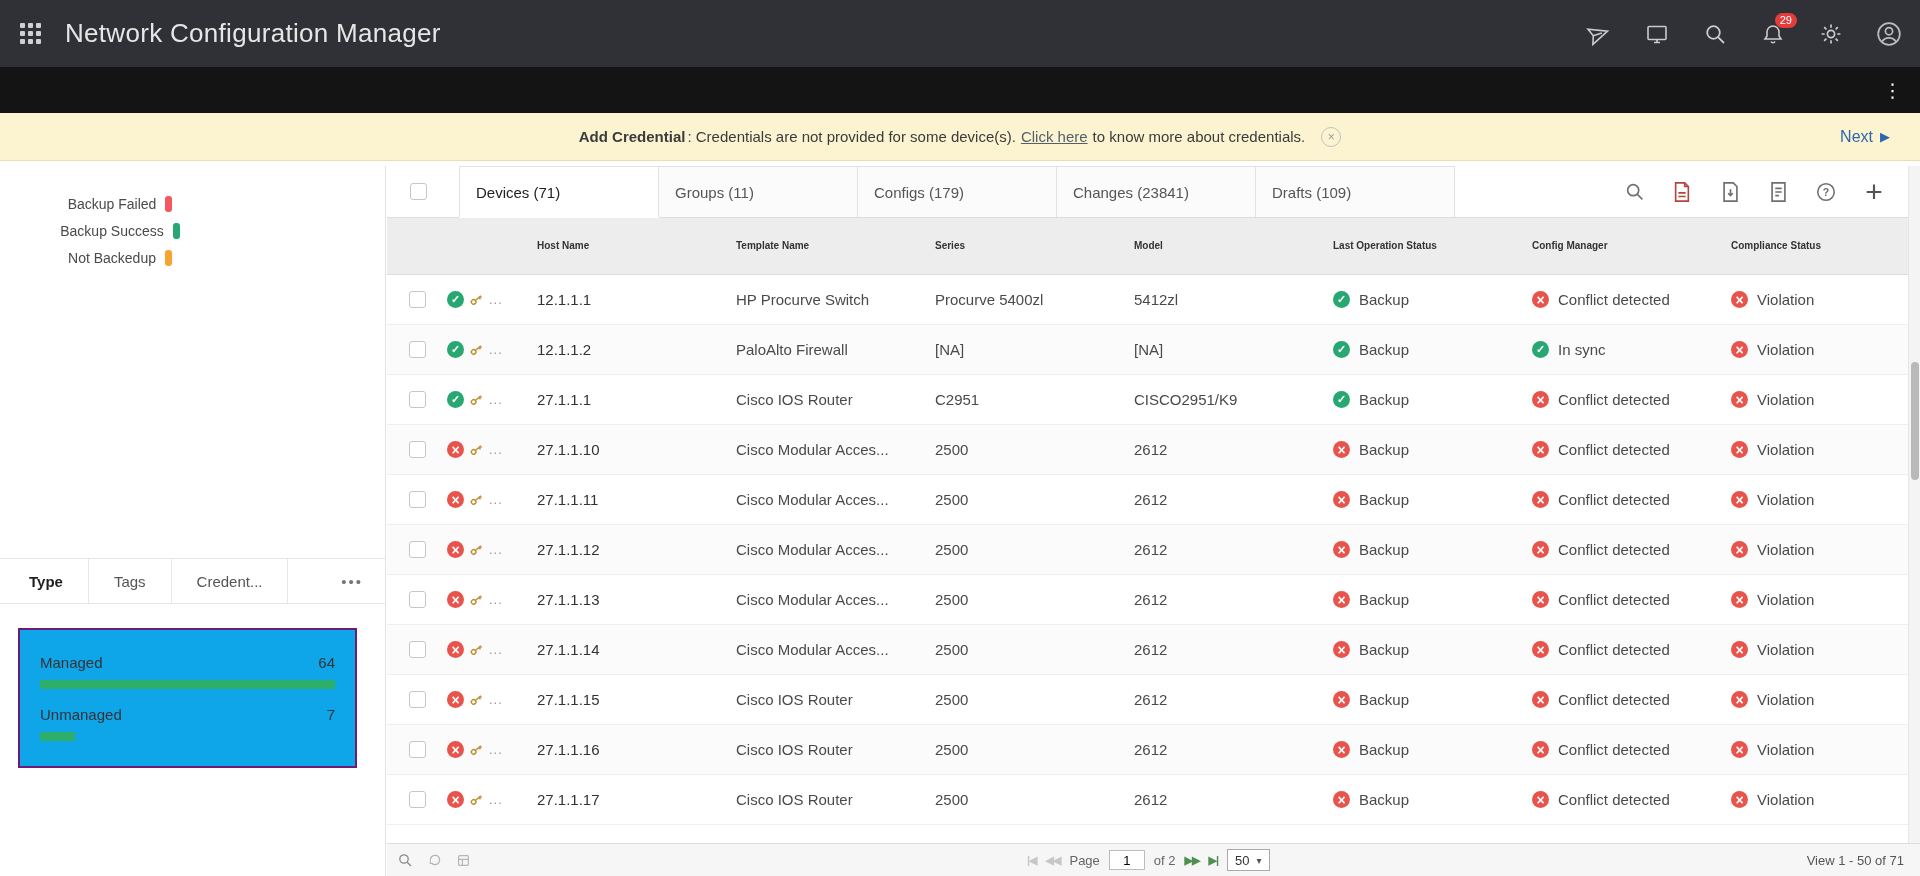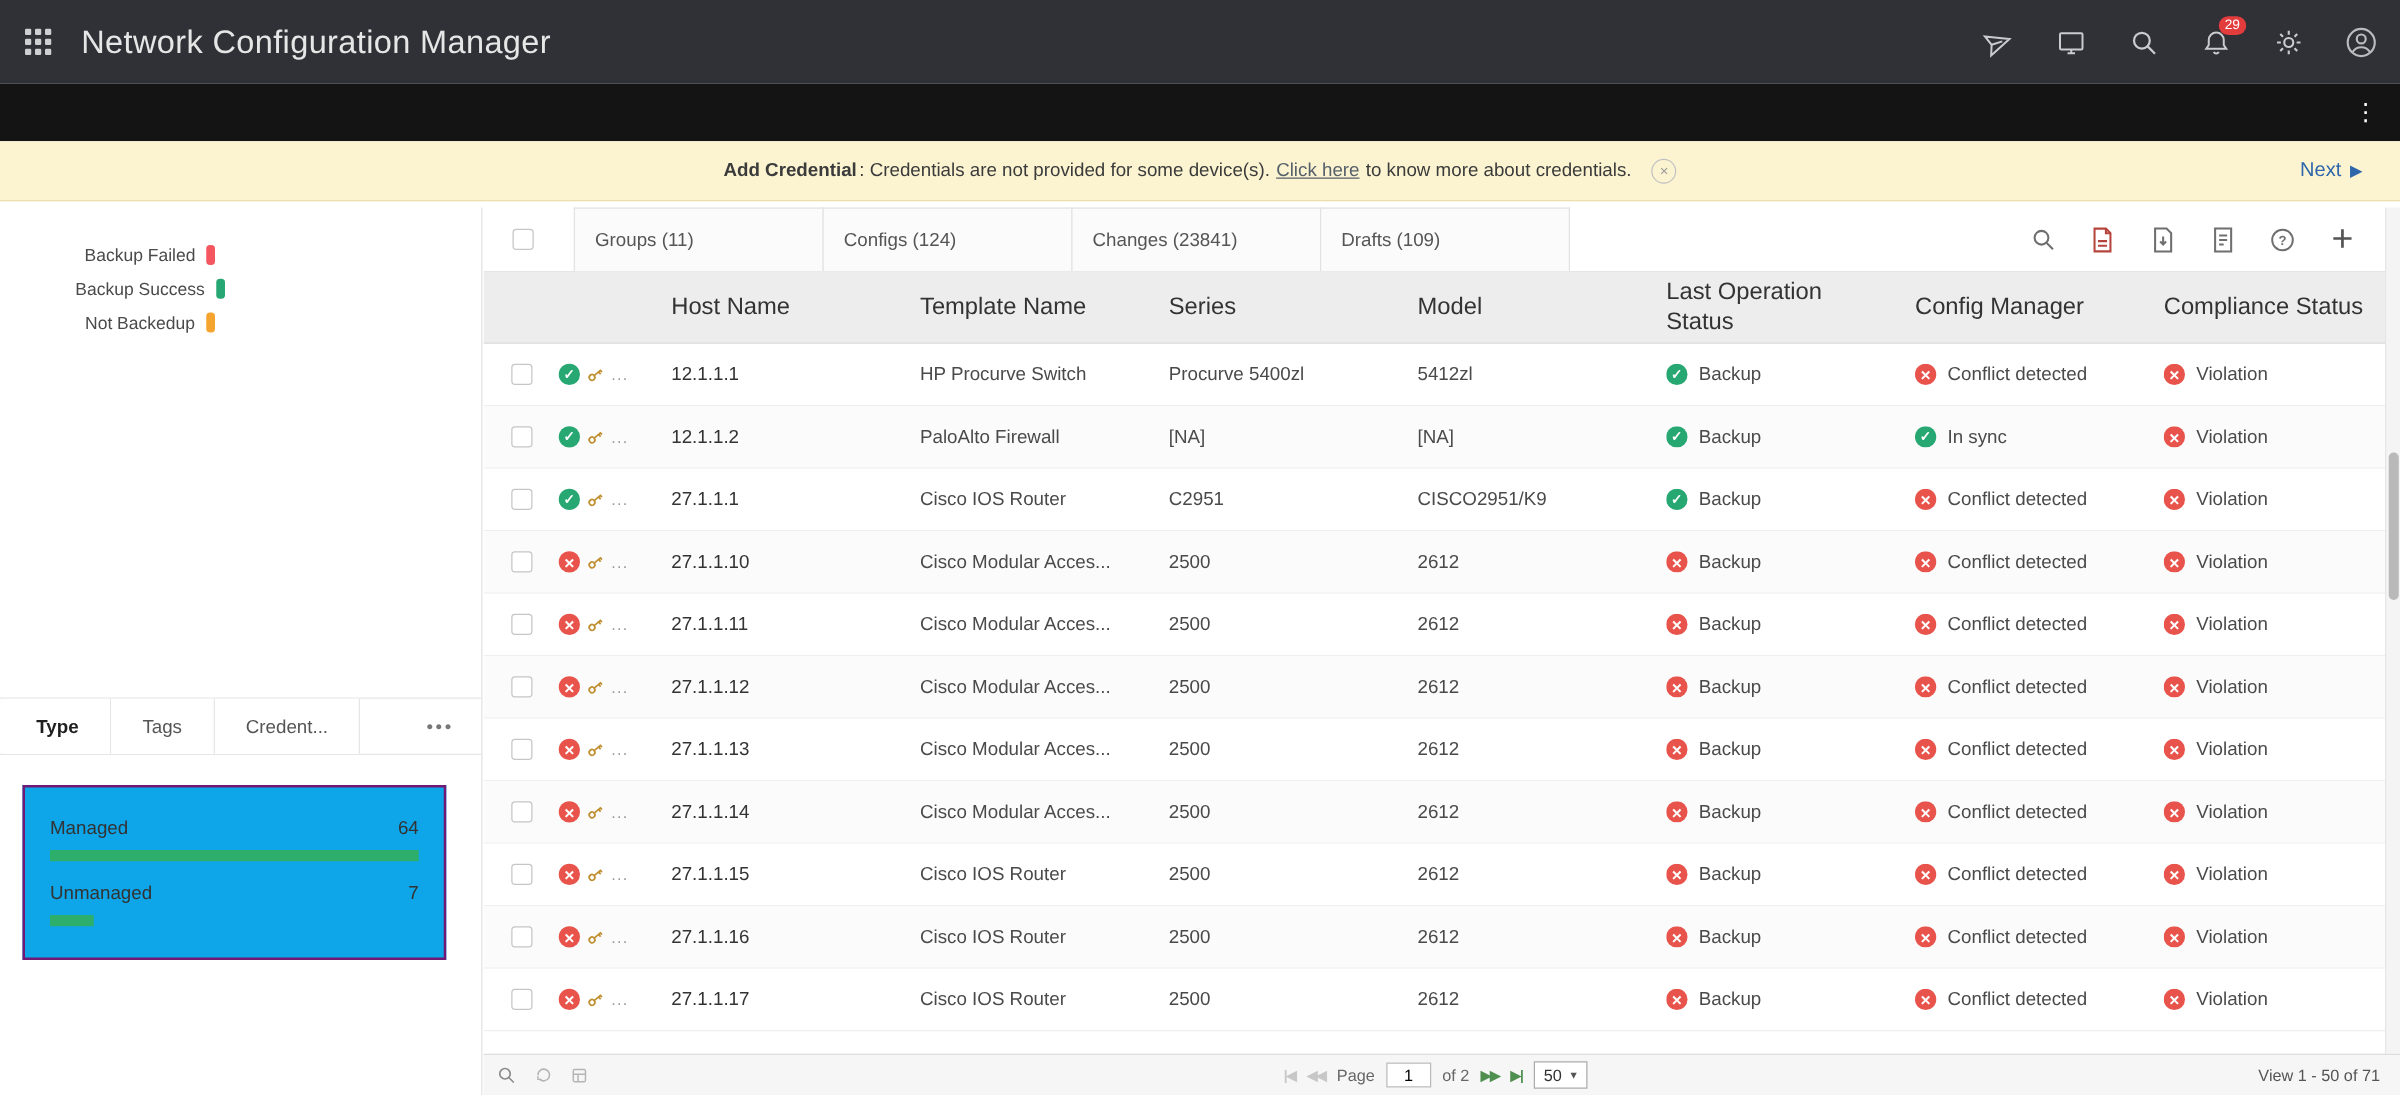--- a/index.html
+++ b/index.html
@@ -53,21 +53,21 @@
   .main{position:absolute;left:387px;top:0;right:0;height:100%}
   .strip{height:52px;border-bottom:1px solid #ddd;display:flex;align-items:stretch;padding-left:23px;position:relative;background:#fff}
   .strip > .cb{align-self:center;margin-right:0}
   .mtabs{display:flex;height:100%;margin-left:32px}
   .mtab{width:200px;display:flex;align-items:center;padding-left:16px;font-size:15px;color:#555;border:1px solid #e2e2e2;border-bottom:0;background:#fbfbfb;margin-right:-1px;cursor:pointer;white-space:nowrap}
   .mtab.active{background:#fff;color:#222;position:relative;z-index:1;box-shadow:0 1px 0 #fff}
   .strip-icons{margin-left:auto;display:flex;align-items:center;gap:24px;padding-right:34px;align-self:center}
   .strip-icons .sicon{display:flex;align-items:center;justify-content:center;width:24px;height:24px;cursor:pointer}
   .plus{font-size:30px;color:#555;font-weight:300;line-height:22px;cursor:pointer}
   
-  .thead{display:flex;align-items:center;height:57px;background:#ededed;border-bottom:1px solid #dcdcdc;font-size:19px;font-weight:400;color:#333}
+  .thead{display:flex;align-items:center;height:57px;background:#ededed;border-bottom:1px solid #dcdcdc;font-size:10px;font-weight:700;color:#333}
   .thead .spacer{flex:0 0 150px}
   .hcell{flex:0 0 199px;padding-right:26px;line-height:1.25;cursor:pointer}
   .tbody{position:absolute;top:109px;bottom:33px;left:0;right:12px;overflow:hidden}
   .trow{display:flex;align-items:center;height:50px;border-bottom:1px solid #efefef;font-size:15px;color:#4a4a4a;background:#fff}
   .trow:nth-child(even){background:#fbfbfb}
   .c0{flex:0 0 60px;display:flex;justify-content:center}
   .c1{flex:0 0 90px;display:flex;align-items:center;gap:5px}
   .cw{flex:0 0 199px;padding-right:18px;white-space:nowrap;overflow:hidden;text-overflow:ellipsis}
   .st{display:flex;align-items:center;gap:9px}
   .host{color:#333;cursor:pointer}
@@ -226,24 +226,25 @@
         </div>
       </div>
   </aside>
 
   <section class="main">
 
     <div class="strip">
       <span class="cb"></span>
       <div class="mtabs">
 
+          <div class="mtab active">Devices (71)</div>
 
           <div class="mtab">Groups (11)</div>
 
-          <div class="mtab">Configs (124)</div>
+          <div class="mtab">Configs (179)</div>
 
           <div class="mtab">Changes (23841)</div>
 
           <div class="mtab">Drafts (109)</div>
         </div>
       <div class="strip-icons">
         <span class="sicon">
           <svg width="21" height="21" viewBox="0 0 24 24" fill="none" stroke="#6f6f6f" stroke-width="1.9">
               <circle cx="10.5" cy="10.5" r="6.3"></circle>
               <path d="M15.3 15.3L21 21"></path>

